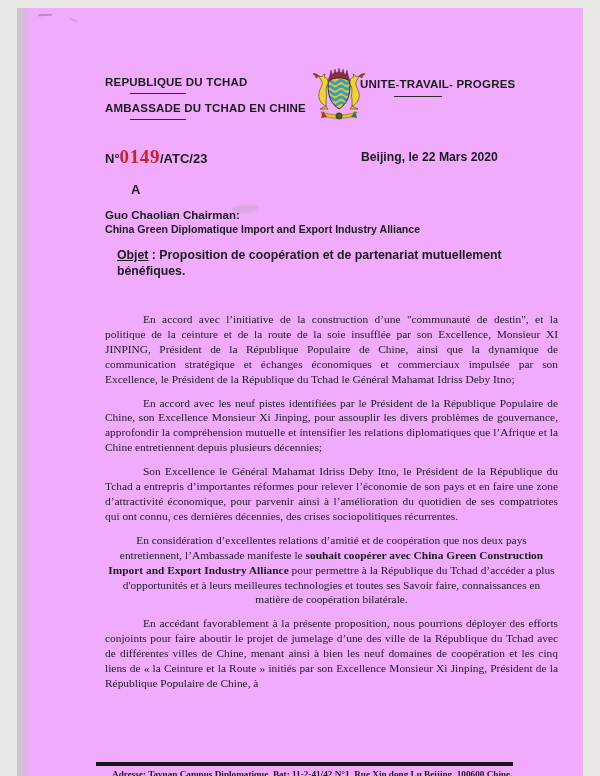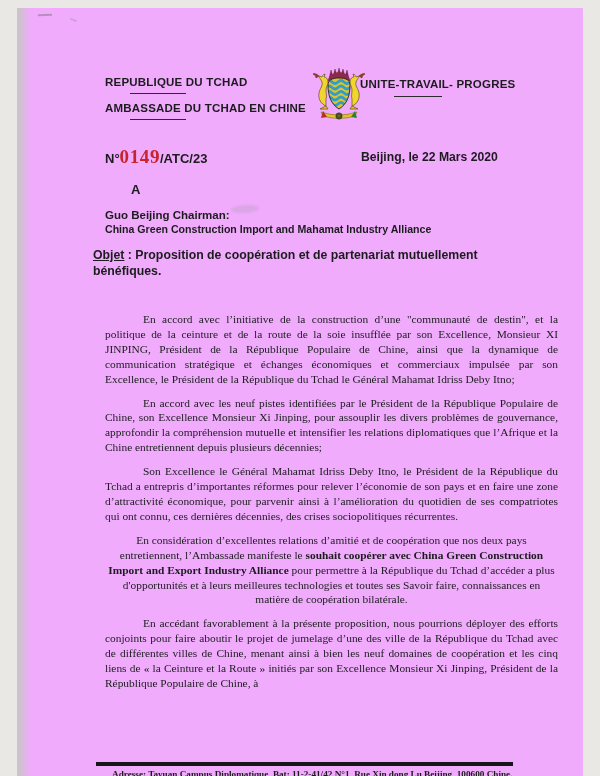--- a/index.html
+++ b/index.html
@@ -29,21 +29,21 @@
   .ref-prefix,.ref-suffix{font-weight:bold;font-size:13px;}
   .ref-number{font-family:"Liberation Serif",serif;font-weight:600;font-size:19px;
     letter-spacing:.6px;}
   .dateline{position:absolute;left:344px;top:142px;font-weight:bold;font-size:12.2px;}
 
   .addr-a{position:absolute;left:114px;top:174px;font-weight:bold;font-size:13px;}
   .addressee{position:absolute;left:88px;top:201px;}
   .addr-name{font-weight:bold;font-size:11.5px;}
   .addr-org{font-weight:bold;font-size:10.6px;margin-top:2px;white-space:nowrap;}
 
-  .subject{position:absolute;left:76px;top:240px;width:442px;
+  .subject{position:absolute;left:100px;top:240px;width:442px;
     font-weight:bold;font-size:12.3px;line-height:15.5px;}
   .subject-label{text-decoration:underline;}
 
   .body-text{position:absolute;left:88px;top:304px;width:453px;
     font-size:11.4px;line-height:14.9px;text-align:justify;}
   .body-text p{margin:0 0 9px 0;text-indent:38px;font-family:Liberation Serif, serif;}
   .body-text p.no-indent{text-indent:0;text-align:center;}
   .body-text b{font-weight:bold;}
 
   .footer-line{position:absolute;left:79px;top:754px;width:417px;height:4px;background:#161616;}
@@ -109,22 +109,22 @@
 
   <div class="ref-line">
     <span class="ref-prefix">N°</span>
     <span class="ref-number" style="color:#c8242e;">0149</span>
     <span class="ref-suffix">/ATC/23</span>
   </div>
   <div class="dateline">Beijing, le 22 Mars 2020</div>
 
   <div class="addr-a">A</div>
   <div class="addressee">
-    <div class="addr-name">Guo Beijing Chairman:</div>
-    <div class="addr-org">China Green Construction Import and Mahamat Industry Alliance</div>
+    <div class="addr-name">Guo Chaolian Chairman:</div>
+    <div class="addr-org">China Green Diplomatique Import and Export Industry Alliance</div>
   </div>
 
   <div class="subject">
     <span class="subject-label">Objet</span><span> : Proposition de coopération et de partenariat mutuellement bénéfiques.</span>
   </div>
 
   <div class="body-text">
     <p><span>En accord avec l’initiative de la construction d’une "communauté de destin", et la politique de la ceinture et de la route de la soie insufflée par son Excellence, Monsieur XI JINPING, Président de la République Populaire de Chine, ainsi que la dynamique de communication stratégique et échanges économiques et commerciaux impulsée par son Excellence, le Président de la République du Tchad le Général Mahamat Idriss Deby Itno;</span></p>
     <p><span>En accord avec les neuf pistes identifiées par le Président de la République Populaire de Chine, son Excellence Monsieur Xi Jinping, pour assouplir les divers problèmes de gouvernance, approfondir la compréhension mutuelle et intensifier les relations diplomatiques que l’Afrique et la Chine entretiennent depuis plusieurs décennies;</span></p>
     <p><span>Son Excellence le Général Mahamat Idriss Deby Itno, le Président de la République du Tchad a entrepris d’importantes réformes pour relever l’économie de son pays et en faire une zone d’attractivité économique, pour parvenir ainsi à l’amélioration du quotidien de ses compatriotes qui ont connu, ces dernières décennies, des crises sociopolitiques récurrentes.</span></p>

